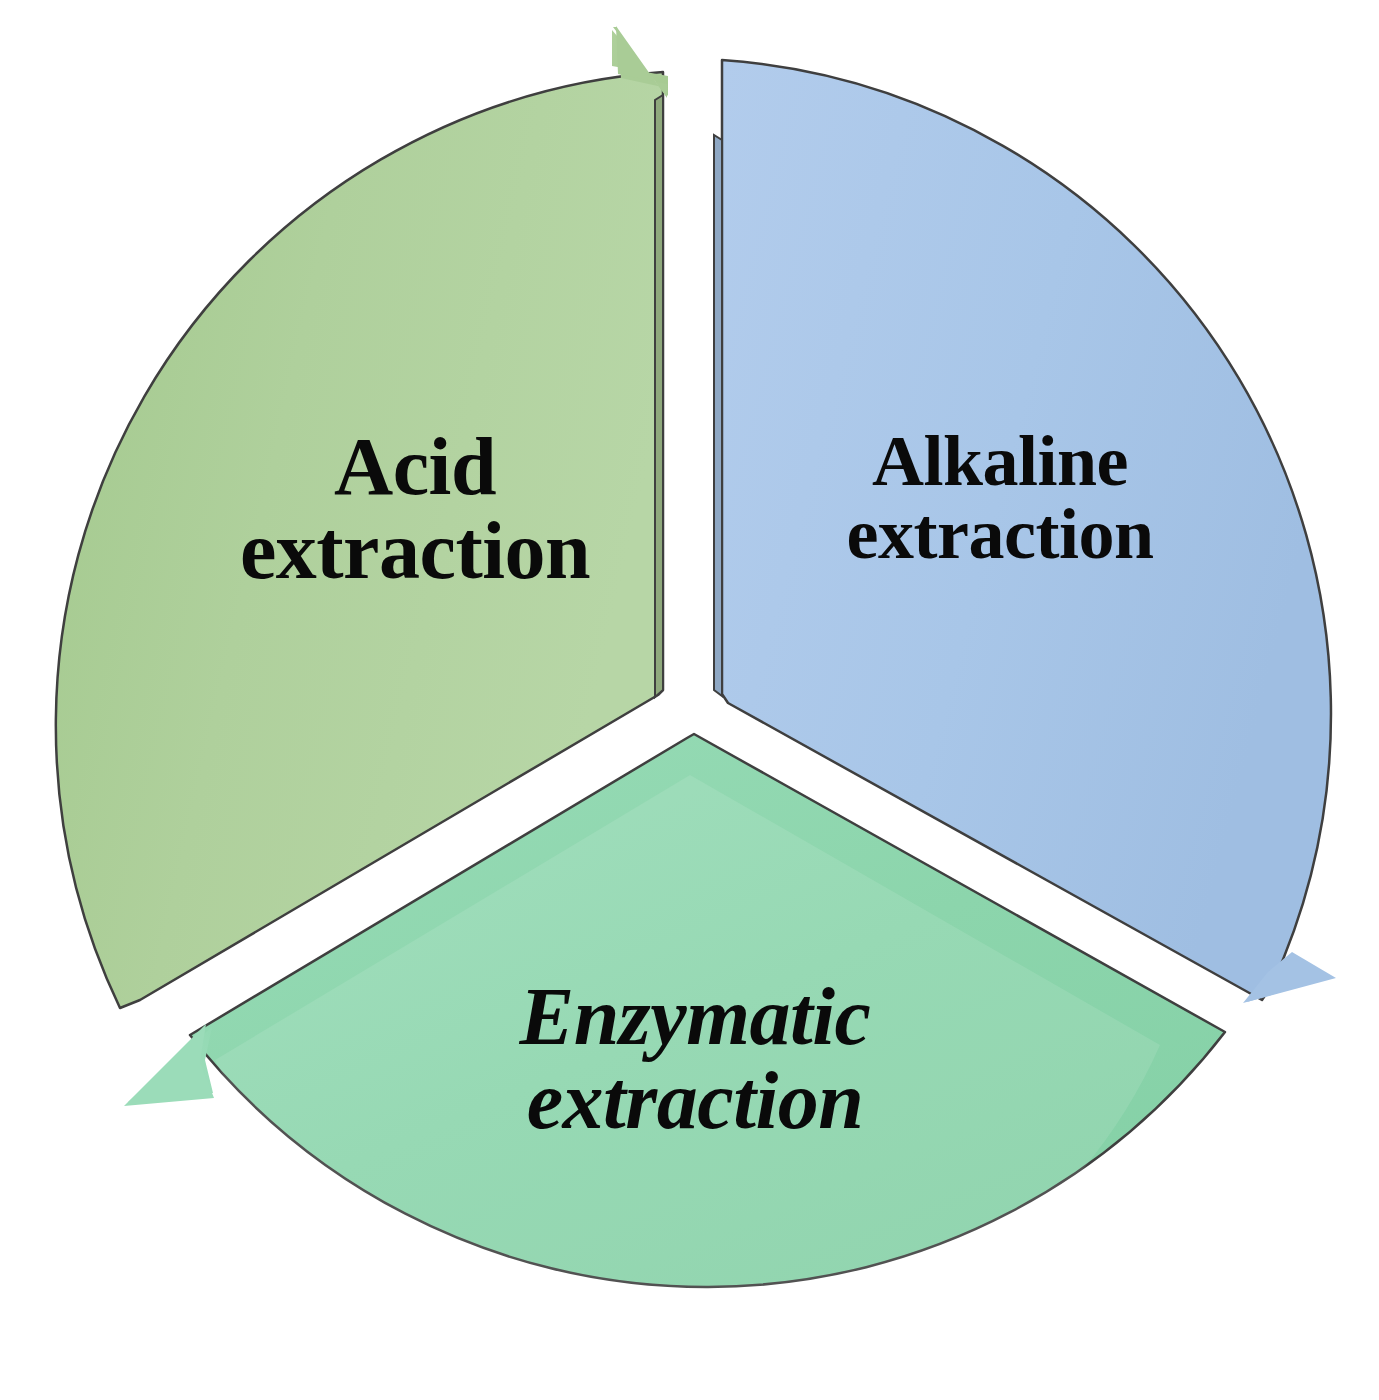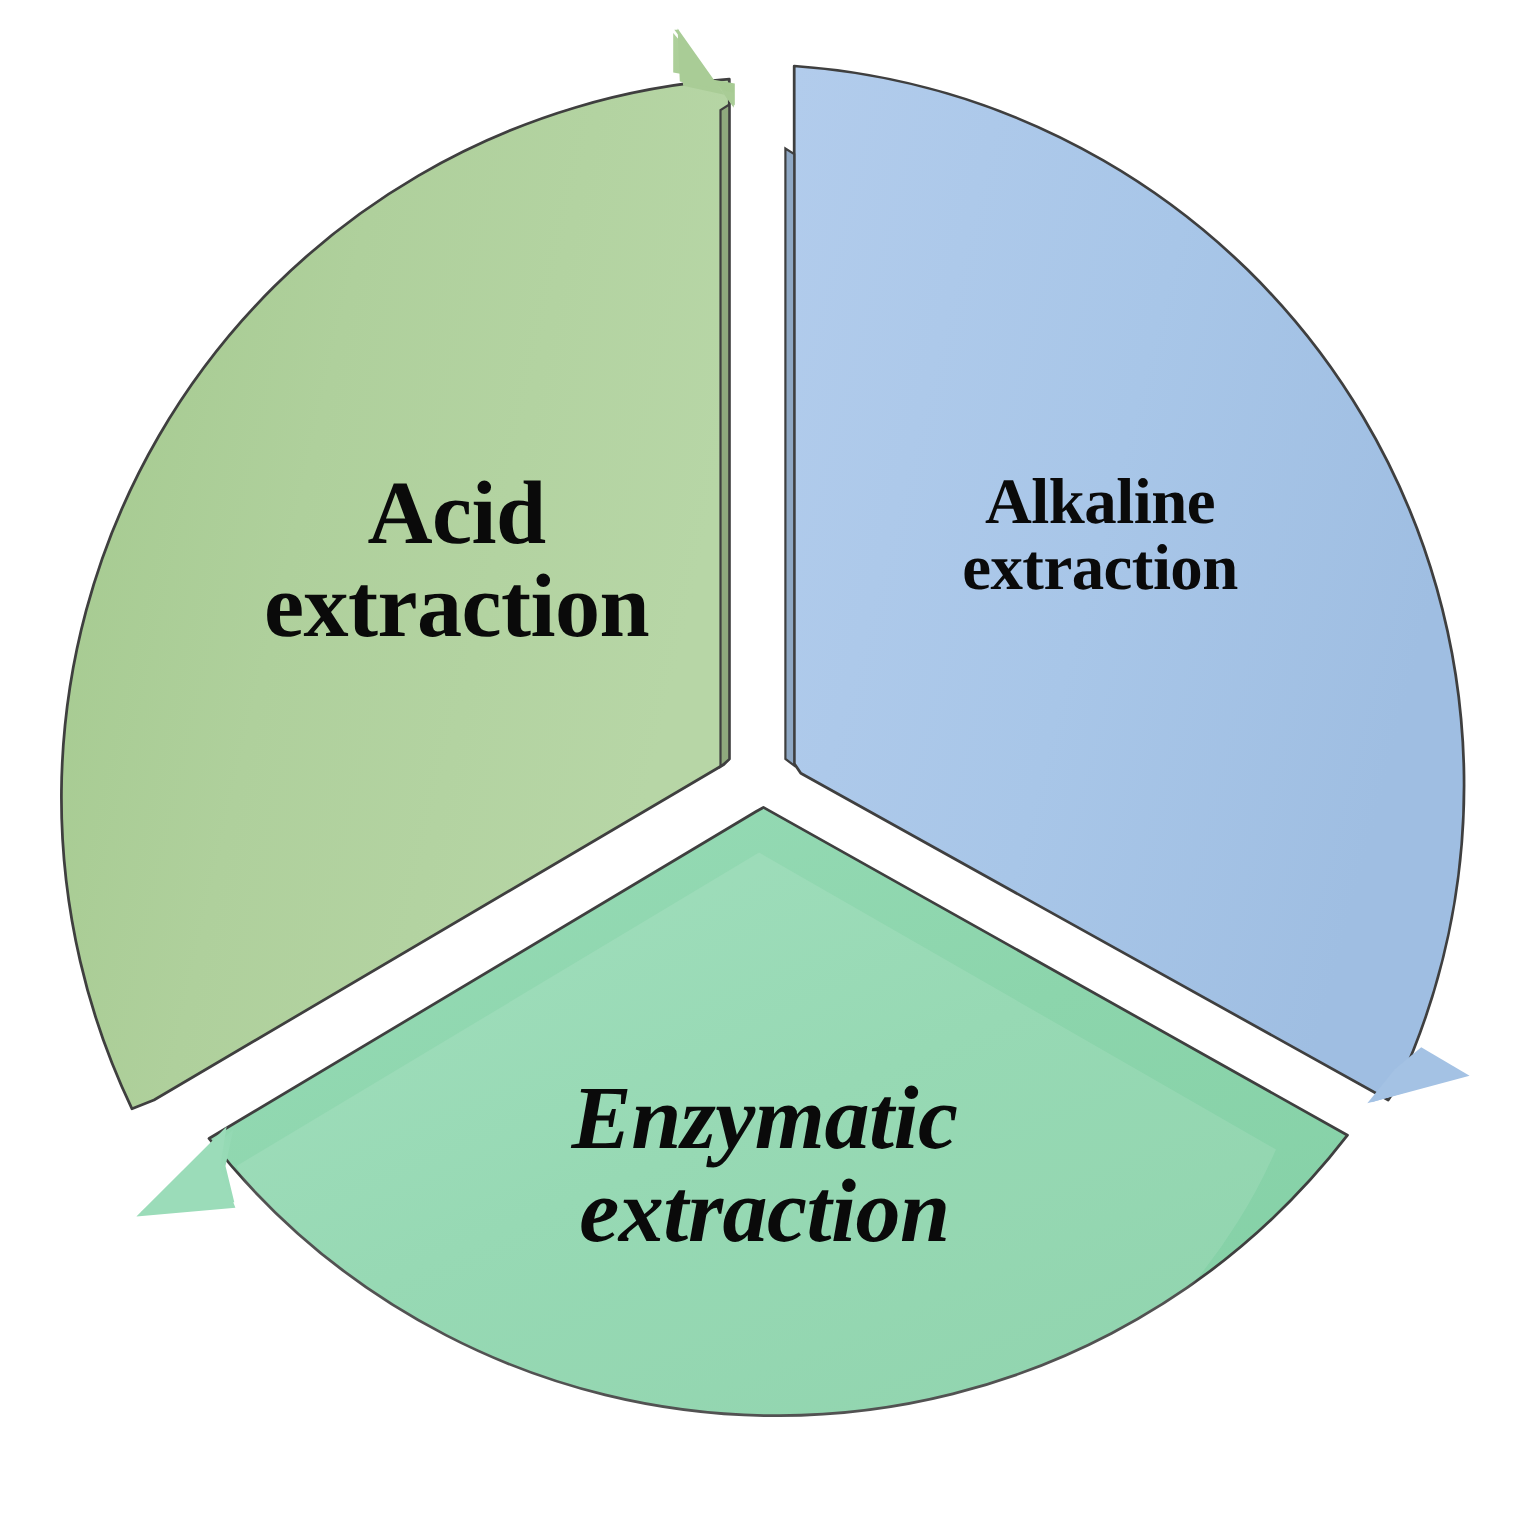--- a/index.html
+++ b/index.html
@@ -41,21 +41,21 @@
   #label-acid {
     left: 150px;
     top: 425px;
     width: 530px;
     font-size: 82px;
   }
   #label-alkaline {
     left: 740px;
     top: 425px;
     width: 520px;
-    font-size: 59px;
+    font-size: 72px;
   }
   #label-enzymatic {
     left: 435px;
     top: 975px;
     width: 520px;
     font-size: 82px;
     font-style: italic;
   }
 </style>
 </head>

